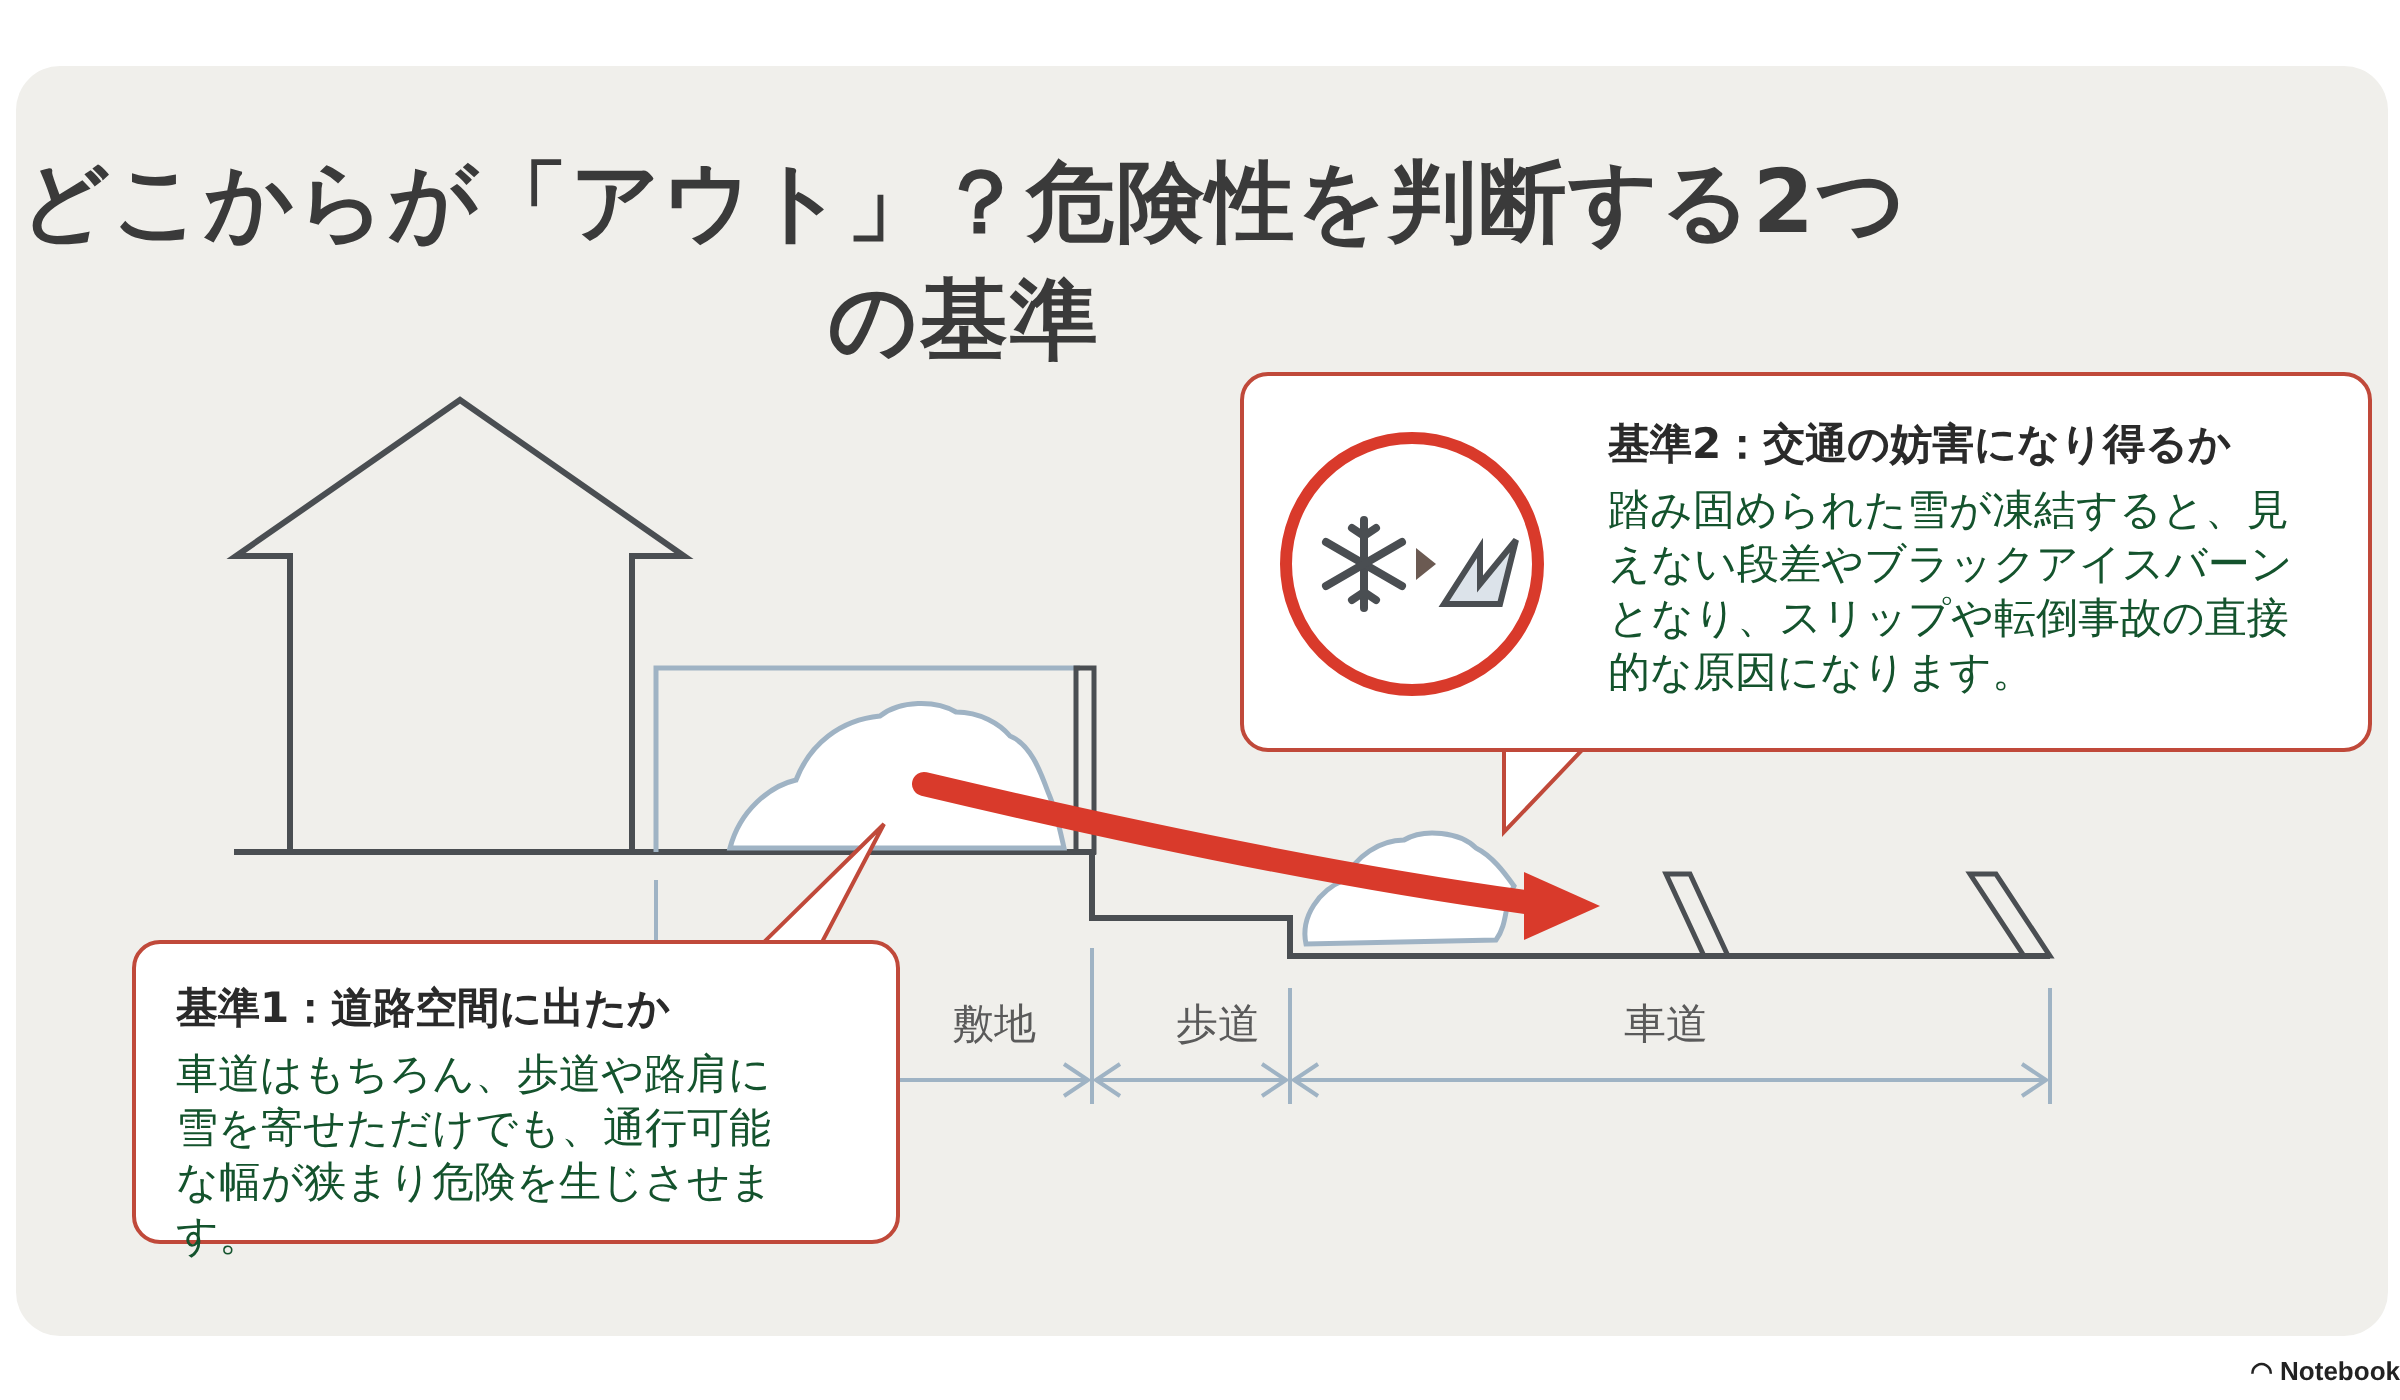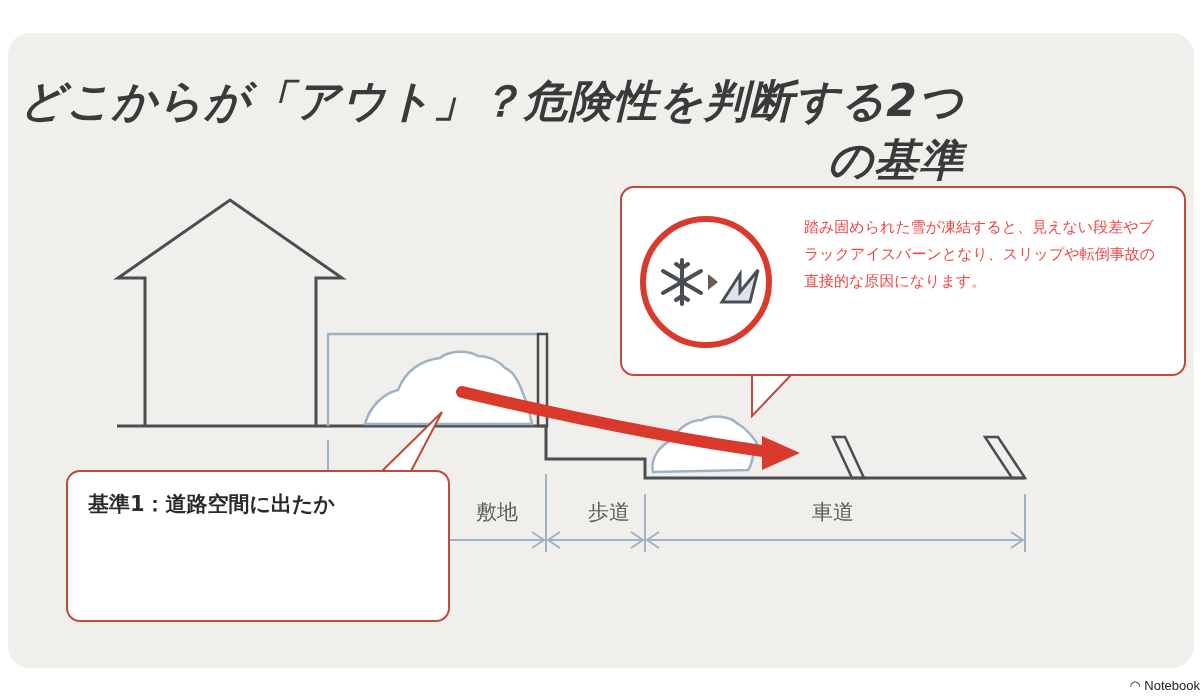--- a/index.html
+++ b/index.html
@@ -5,38 +5,38 @@
   html, body { margin: 0; padding: 0; }
   body {
     width: 1200px; height: 700px; background: #ffffff; position: relative; overflow: hidden;
     font-family: "DejaVu Sans", "Liberation Sans", sans-serif; color: #333;
   }
   .card {
     position: absolute; left: 8px; top: 33px; width: 1186px; height: 635px;
     background: #f0efeb; border-radius: 22px;
   }
   .title {
-    position: absolute; left: 0; top: 72px; width: 964px; text-align: right;
-    font-size: 44px; font-weight: bold; color: #3a3a3a; letter-spacing: 1px; font-style: italic;
+    position: absolute; left: 0; top: 72px; width: 964px; text-align: center;
+    font-size: 44px; font-weight: bold; color: #3a3a3a; letter-spacing: 1px;
   }
   svg.scene { position: absolute; left: 0; top: 0; }
   .label {
     position: absolute; font-size: 21px; color: #5a5a5a;
   }
   .bubble {
     position: absolute; background: #ffffff; border: 2px solid #c0493a; border-radius: 14px;
     box-sizing: border-box;
   }
   .bubble h3 { margin: 0; font-size: 21px; font-weight: bold; color: #2a2a2a; }
-  .bubble p { margin: 6px 0 0 0; font-size: 15px; line-height: 27px; color: #ef4444; }
+  .bubble p { margin: 6px 0 0 0; font-size: 21px; line-height: 27px; color: #14532d; }
   .b1 { left: 66px; top: 470px; width: 384px; height: 152px; padding: 18px 0 0 20px; }
   .b2 { left: 620px; top: 186px; width: 566px; height: 190px; padding: 20px 20px 0 182px; }
   .b2 h3 { font-size: 21px; }
   .brand {
-    position: absolute; right: 0; top: 678px; font-size: 13px; color: #222; font-weight: normal;
+    position: absolute; right: 0; top: 678px; font-size: 13px; color: #222; font-weight: bold;
     font-family: "Liberation Sans", sans-serif;
   }
 </style>
 </head>
 <body>
 
 <div class="card"></div>
 
 <div class="title">どこからが「アウト」？危険性を判断する2つの基準</div>
 
@@ -82,33 +82,35 @@
 
   <polygon points="752,374 752,416 792,374" fill="#ffffff" stroke="#c0493a" stroke-width="2"></polygon>
 </svg>
 
 <div class="label" style="left:438px; top:498px;margin-left:38px;">敷地</div>
 <div class="label" style="left:588px; top:498px;">歩道</div>
 <div class="label" style="left:812px; top:498px;text-align:right;">車道</div>
 
 <div class="bubble b1">
   <h3>基準1：道路空間に出たか</h3>
+  <p style="width:300px;">車道はもちろん、歩道や路肩に雪を寄せただけでも、通行可能な幅が狭まり危険を生じさせます。</p>
 </div>
 
 <div class="bubble b2">
   <svg style="position:absolute; left:14px; top:24px;" width="140" height="140">
     <circle cx="70" cy="70" r="63" fill="#ffffff" stroke="#d93a2b" stroke-width="6"></circle>
     <g stroke="#4a4e52" stroke-width="4" stroke-linecap="round">
       <line x1="46" y1="48" x2="46" y2="92"></line>
       <line x1="27" y1="59" x2="65" y2="81"></line>
       <line x1="27" y1="81" x2="65" y2="59"></line>
       <polyline points="40,52 46,56 52,52" fill="none"></polyline>
       <polyline points="40,88 46,84 52,88" fill="none"></polyline>
     </g>
     <polygon points="72,62 82,70 72,78" fill="#6b5a52"></polygon>
     <polygon points="86,90 104,62 104,80 122,58 114,90" fill="#dce3ea" stroke="#4a4e52" stroke-width="3" stroke-linejoin="miter"></polygon>
   </svg>
+  <h3>基準2：交通の妨害になり得るか</h3>
   <p style="width:355px;">踏み固められた雪が凍結すると、見えない段差やブラックアイスバーンとなり、スリップや転倒事故の直接的な原因になります。</p>
 </div>
 
 <div class="brand">
   <span>◠ </span><span>Notebook</span>
 </div>
 
 </body></html>

